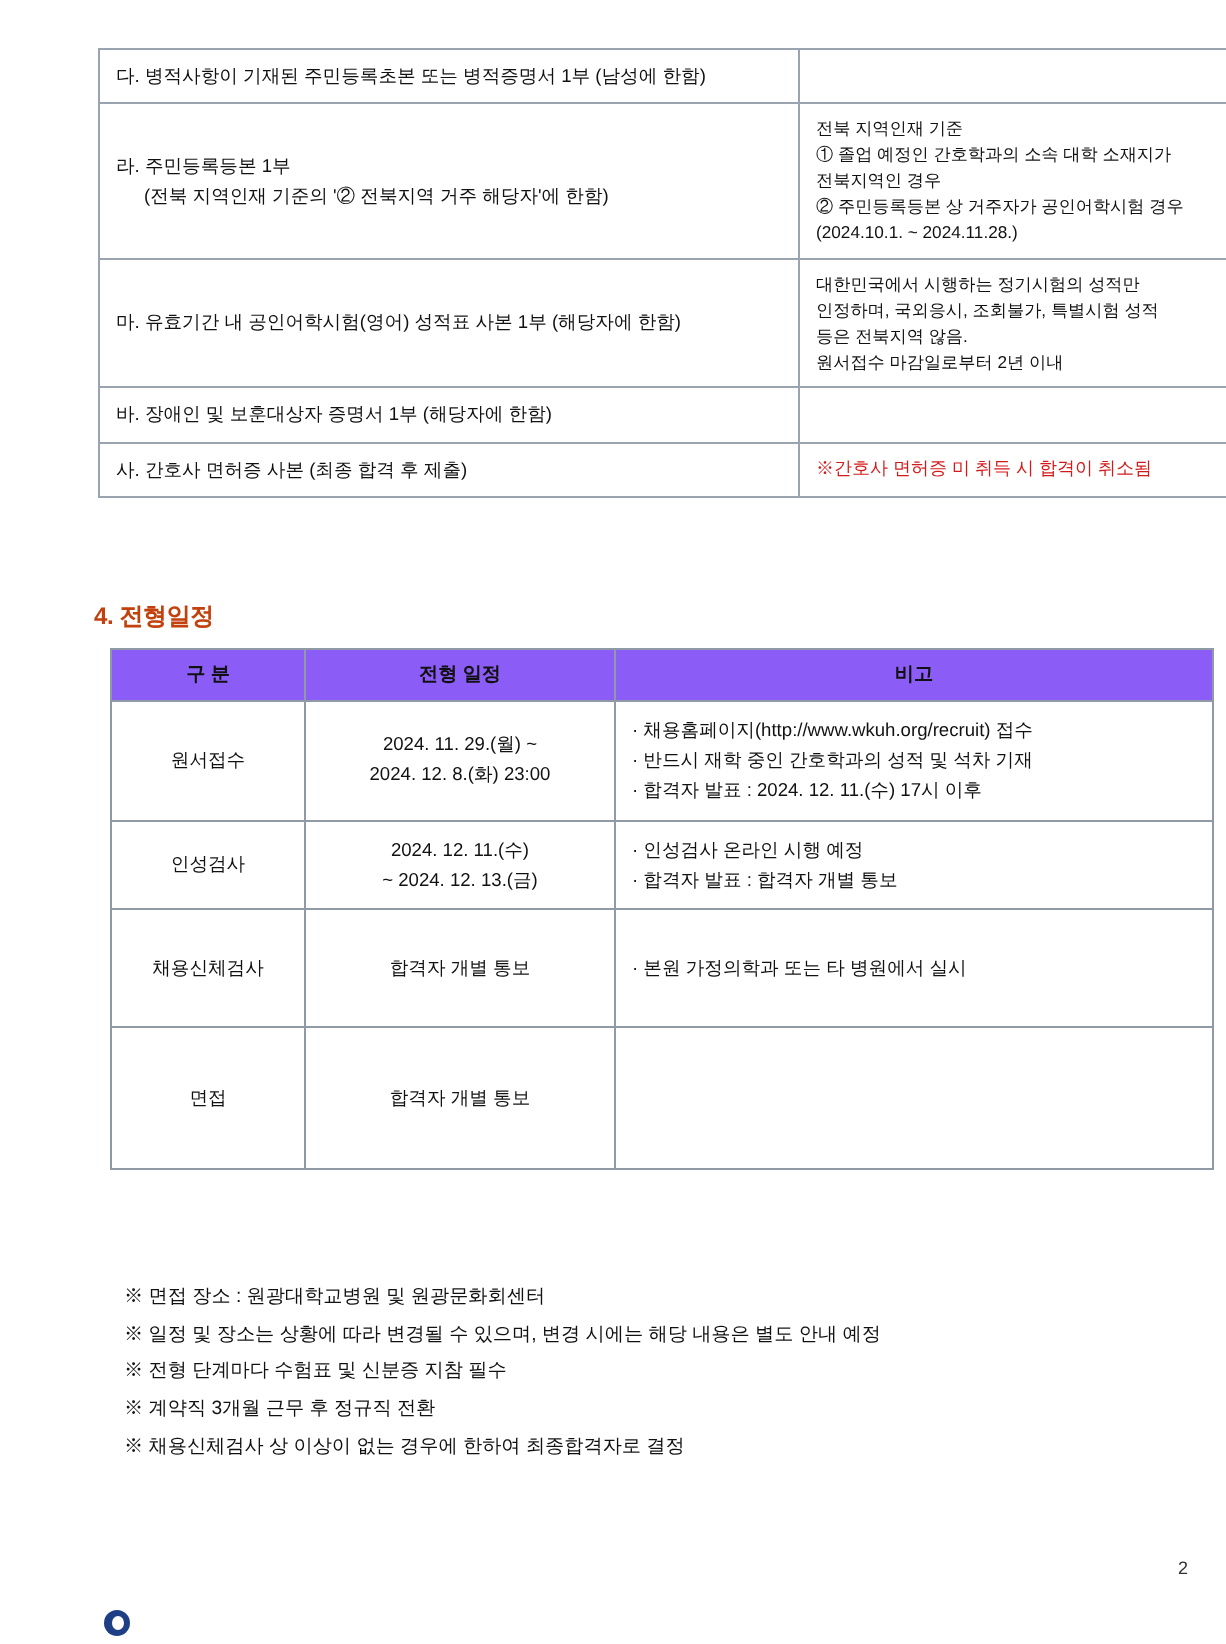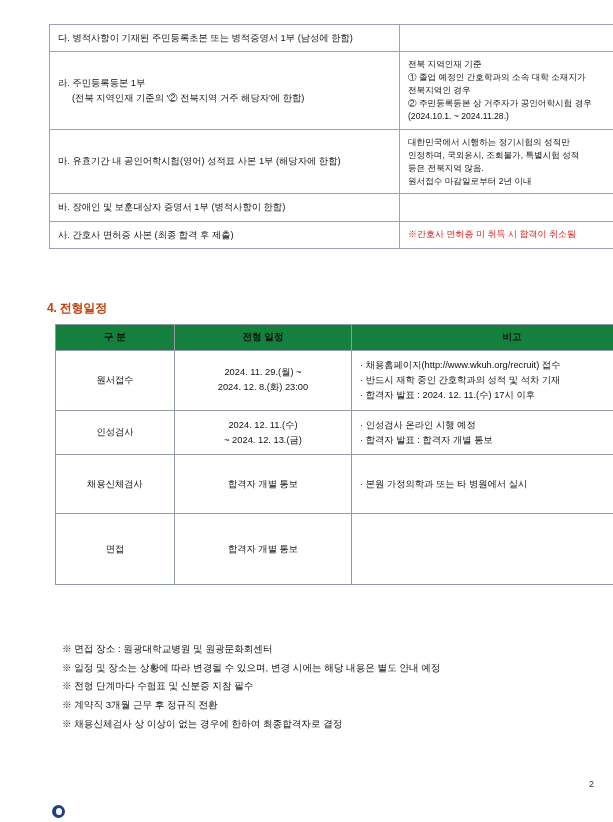--- a/index.html
+++ b/index.html
@@ -79,24 +79,24 @@
   .sched-table {
     position: absolute;
     left: 39px;
     top: 324px;
     width: 536px;
     border-collapse: collapse;
     table-layout: fixed;
   }
   .sched-table th {
     border: 1px solid #8f9aa6;
-    background: #15803d;
+    background: #8b5cf6;
     font-size: 9.6px;
     font-weight: bold;
-    padding: 6px 13px;
+    padding: 6px 2px;
     color: #111;
   }
   .sched-table td {
     border: 1px solid #8f9aa6;
     font-size: 9.3px;
     padding: 7px 8px;
     color: #111;
     vertical-align: middle;
     line-height: 1.6;
   }
@@ -201,21 +201,21 @@
       <tr>
         <td class="left-cell mid">마.  유효기간 내 공인어학시험(영어) 성적표 사본 1부 (해당자에 한함)</td>
         <td class="right-cell top">
           <div>대한민국에서 시행하는 정기시험의 성적만</div>
           <div>인정하며, 국외응시, 조회불가, 특별시험 성적</div>
           <div>등은 전북지역 않음.</div>
           <div>원서접수 마감일로부터 2년 이내</div>
         </td>
       </tr>
       <tr>
-        <td class="left-cell mid">바.  장애인 및 보훈대상자 증명서 1부 (병적사항이 한함)</td>
+        <td class="left-cell mid">바.  장애인 및 보훈대상자 증명서 1부 (해당자에 한함)</td>
         <td class="right-cell mid"></td>
       </tr>
       <tr>
         <td class="left-cell mid">사.  간호사 면허증 사본 (최종 합격 후 제출)</td>
         <td class="right-cell mid">
           <span class="warn-text">※간호사 면허증 미 취득 시 합격이 취소됨</span>
         </td>
       </tr>
     </tbody>
   </table>

